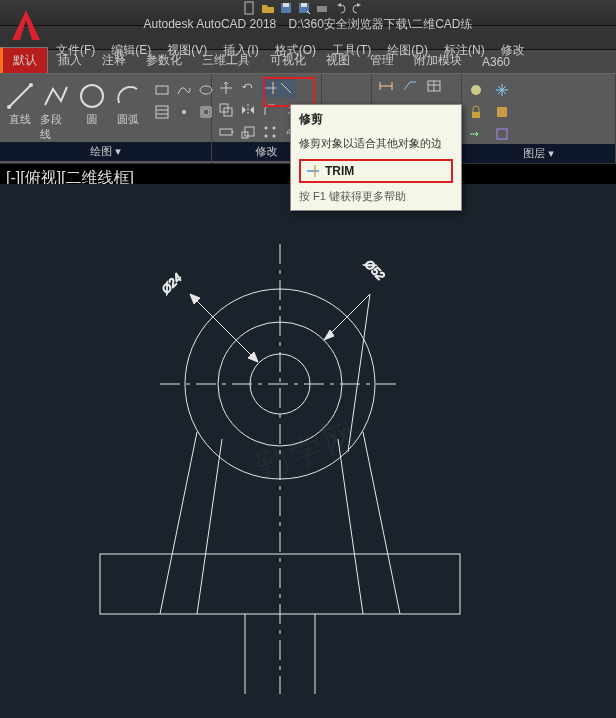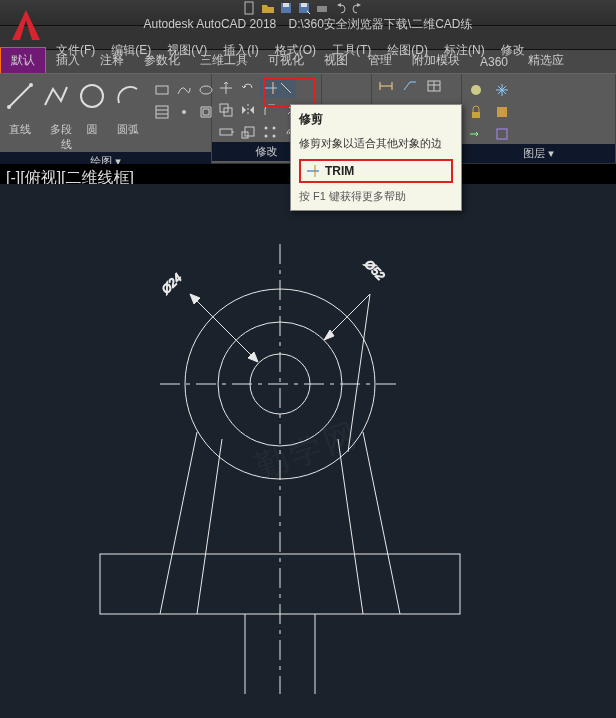--- a/index.html
+++ b/index.html
@@ -8,26 +8,26 @@
 .qat{display:flex;gap:2px;margin-right:8px;}
 .qat .ico{width:16px;height:16px;display:flex;align-items:center;justify-content:center;color:#999;}
 .title-text{flex:1;text-align:center;color:#aaa;font-size:11px;}
 .menubar{height:24px;background:#333;display:flex;align-items:center;padding-left:4px;border-bottom:1px solid #111;}
 .a-logo{width:40px;height:40px;position:absolute;left:6px;top:6px;z-index:5;}
 .a-logo svg{width:100%;height:100%;}
 .menubar .spacer{width:44px;}
 .menu-item{padding:0 8px;color:#ccc;cursor:pointer;height:24px;line-height:24px;margin-top:24px;}
 .tabstrip{height:24px;background:#484848;display:flex;align-items:flex-end;border-bottom:1px solid #666;}
 .tab{padding:4px 10px;color:#ccc;cursor:pointer;font-size:12px;}
-.tab.active{background:#701a75;border-top:1px solid #777;border-left:1px solid #f97316;border-right:1px solid #777;}
+.tab.active{background:#b91c1c;border-top:1px solid #777;border-left:3px solid #f97316;border-right:1px solid #777;}
 .ribbon{height:90px;background:#5a5a5a;display:flex;border-bottom:1px solid #333;position:relative;}
 .panel{border-right:1px solid #444;padding:2px 4px;display:flex;flex-direction:column;}
 .panel-body{flex:1;display:flex;align-items:flex-start;gap:4px;}
 .panel-title{text-align:center;font-size:11px;color:#ccc;padding:2px 0;background:#0f172a;margin:0 -4px;}
-.big-btn{width:40px;display:flex;flex-direction:column;align-items:center;gap:10px;cursor:pointer;padding-top:4px;text-align:right;}
+.big-btn{width:40px;display:flex;flex-direction:column;align-items:center;gap:0;cursor:pointer;padding-top:4px;}
 .big-btn .ico{width:32px;height:32px;display:flex;align-items:center;justify-content:center;}
 .big-btn .lbl{font-size:11px;color:#ccc;}
 .small-grid{display:grid;grid-template-columns:repeat(3,20px);grid-auto-rows:20px;gap:2px;}
 .small-grid2{display:grid;grid-template-columns:repeat(2,24px);grid-auto-rows:20px;gap:2px;}
 .sm{width:20px;height:20px;display:flex;align-items:center;justify-content:center;cursor:pointer;}
 .trim-highlight{position:absolute;left:263px;top:3px;width:52px;height:30px;border:2px solid #e02020;z-index:3;pointer-events:none;}
 .tooltip{position:absolute;left:290px;top:104px;width:172px;background:#f5f5e8;border:1px solid #888;box-shadow:2px 2px 6px rgba(0,0,0,.5);z-index:10;padding:6px 8px;color:#222;}
 .tooltip .tt-title{font-weight:bold;color:#222;margin-bottom:8px;}
 .tooltip .tt-desc{color:#333;font-size:11px;margin-bottom:8px;}
 .tooltip .tt-cmd{display:flex;align-items:center;gap:4px;border:2px solid #e02020;padding:2px 4px;margin-bottom:6px;}
@@ -115,21 +115,20 @@
   <div class="tab active">默认</div>
   <div class="tab">插入</div>
   <div class="tab">注释</div>
   <div class="tab">参数化</div>
   <div class="tab">三维工具</div>
   <div class="tab">可视化</div>
   <div class="tab">视图</div>
   <div class="tab">管理</div>
   <div class="tab">附加模块</div>
   <div class="tab">A360</div>
-  <div class="tab">精选应</div>
 </div>
 
 <div class="ribbon">
 
   <div class="panel" style="width:212px">
     <div class="panel-body">
       <div class="big-btn">
         <div class="ico">
             <svg width="30" height="30">
               <line x1="4" y1="26" x2="26" y2="4" stroke="#ddd" stroke-width="2"></line>

